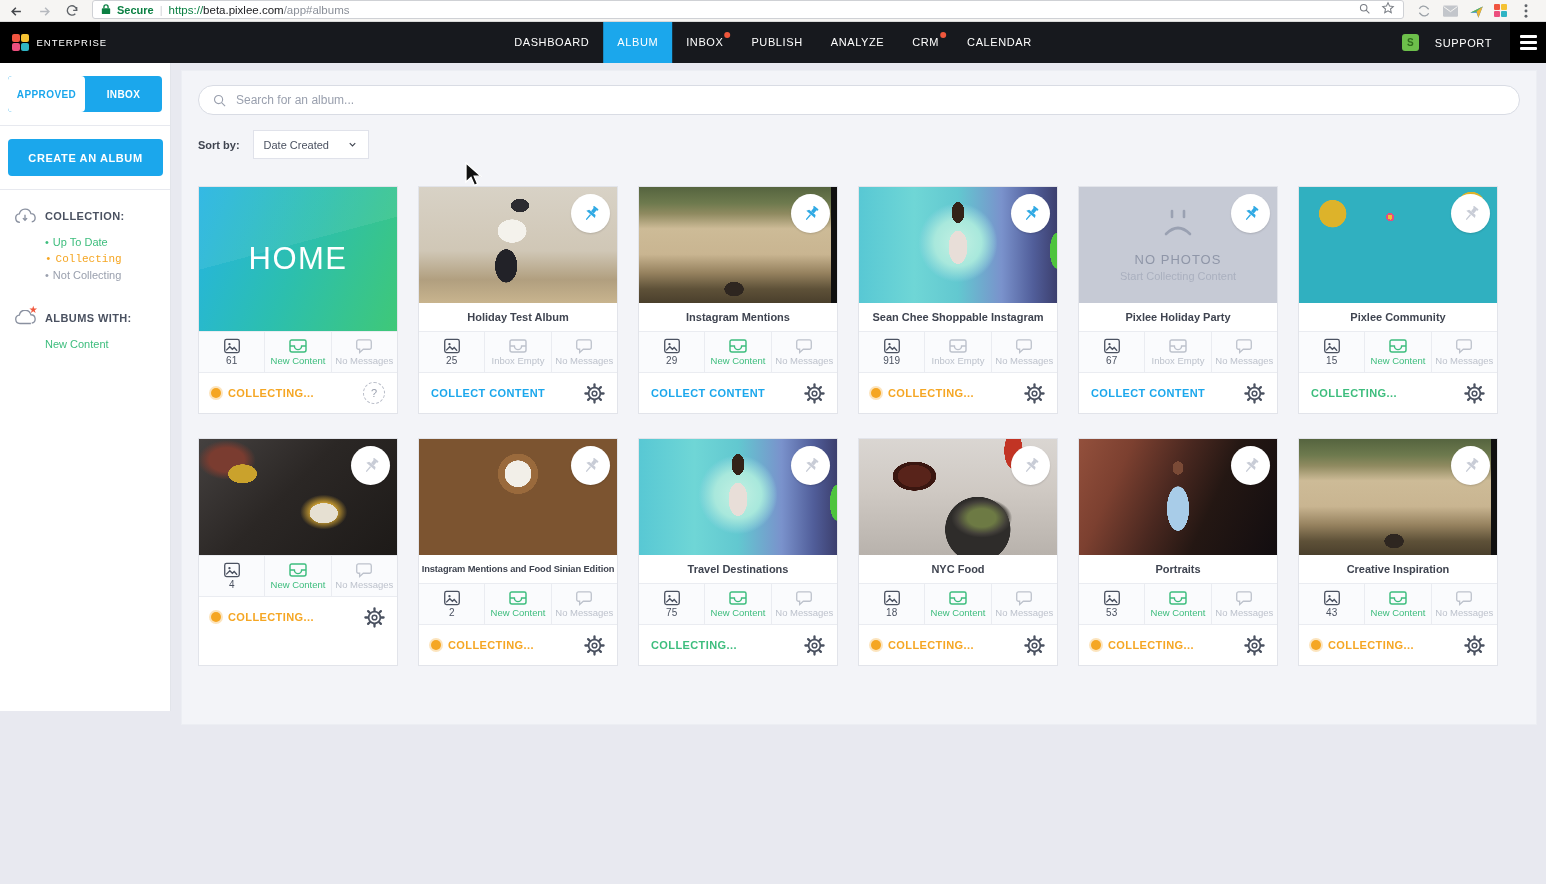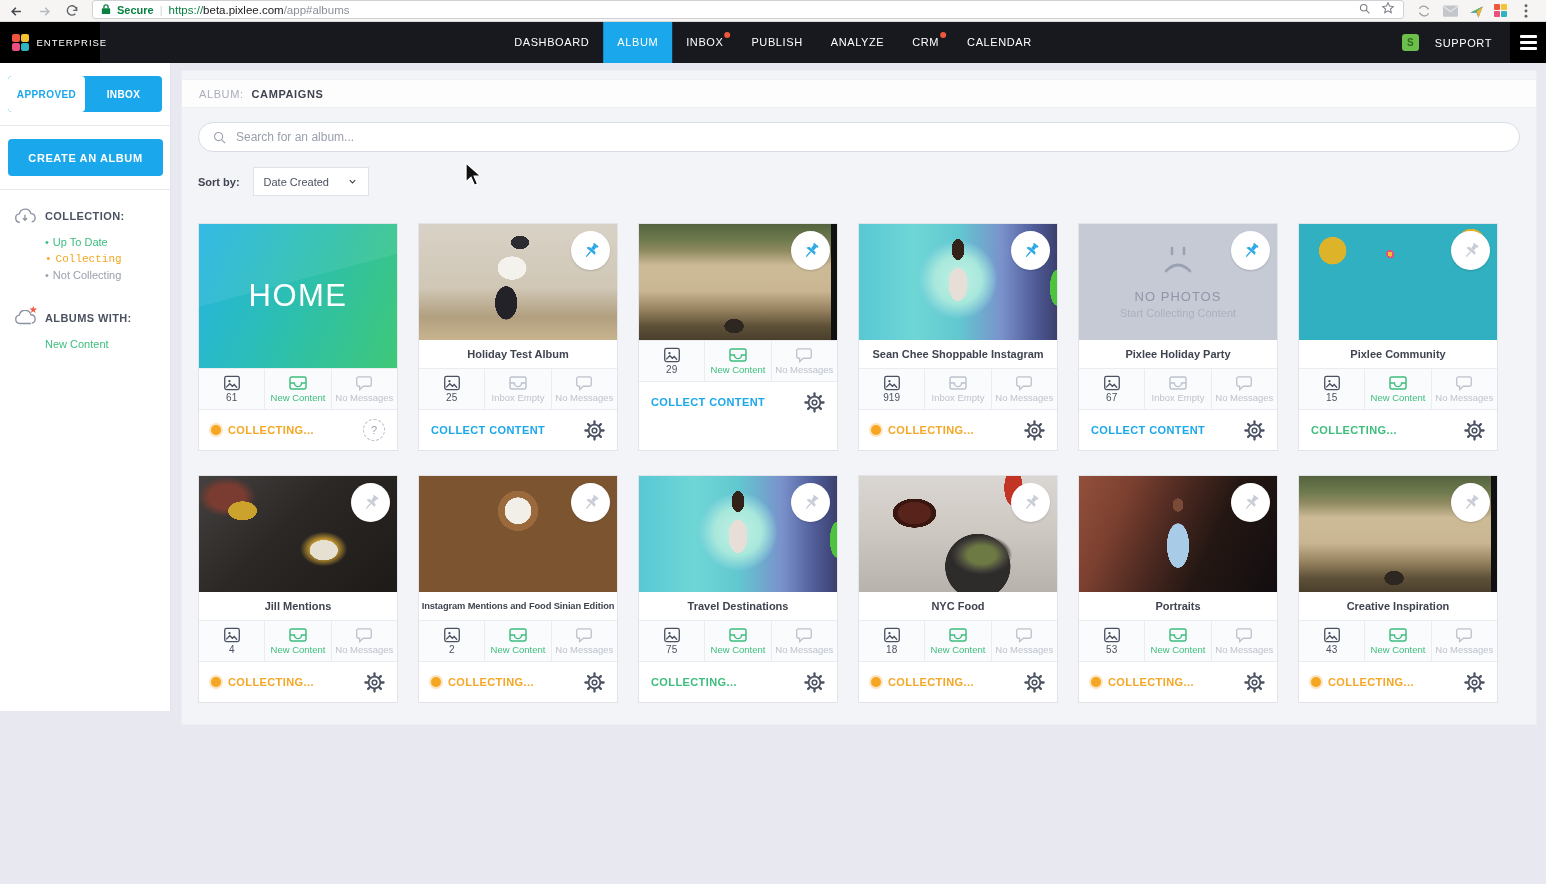--- a/index.html
+++ b/index.html
@@ -286,24 +286,20 @@
               <path d="M7 16a5 5 0 0 1-.7-9.95A7 7 0 0 1 20 5.6a5 5 0 0 1 1 9.9 M7 16h13"></path>
             </svg><span class="star">★</span></span>
         <span>ALBUMS WITH:</span>
       </div>
       <div class="nc-link">New Content</div>
     </div>
   </aside>
 
   <main class="content">
     <div class="panel">
-      <div class="titlebar">
-        <span class="lbl">ALBUM:</span>
-        <span class="val">CAMPAIGNS</span>
-      </div>
       <div class="searchbar">
         <svg width="15" height="15" viewBox="0 0 24 24" fill="none" stroke="currentColor" stroke-width="1.8">
             <circle cx="10.5" cy="10.5" r="6.5"></circle>
             <line x1="15.3" y1="15.3" x2="21" y2="21"></line>
           </svg>
         <input type="text" placeholder="Search for an album..." style="">
       </div>
       <div class="sortrow">
         <span class="sort-label">Sort by:</span>
         <div class="dropdown">
@@ -426,20 +422,21 @@
                 <svg width="20" height="20" viewBox="0 0 24 24">
                   <g transform="rotate(40 12 12)" fill="currentColor">
                     <rect x="8.3" y="2" width="7.4" height="2.2" rx="1"></rect>
                     <rect x="9.8" y="3.8" width="4.4" height="5.6"></rect>
                     <path d="M7 9.4h10l1.7 3.3H5.3z"></path>
                     <rect x="11.2" y="12.7" width="1.6" height="8.2" rx="0.8"></rect>
                   </g>
                 </svg>
               </div>
             </div>
+            <div class="ctitle">Instagram Mentions</div>
             <div class="stats">
     <div class="stat">
                 <span class="sicon">
                   <svg width="18" height="16" viewBox="0 0 24 22" fill="none" stroke="currentColor" stroke-width="1.8">
                     <rect x="2" y="2" width="20" height="18" rx="2.5"></rect>
                     <circle cx="8.5" cy="8.5" r="1.6" fill="currentColor" stroke="none"></circle>
                     <path d="M4 17l5-5 3.5 3.5 2.5-2.5 4 4.5"></path>
                   </svg>
                 </span>
                 <span class="num">29</span>
@@ -695,21 +692,20 @@
                 <svg width="20" height="20" viewBox="0 0 24 24">
                   <g transform="rotate(40 12 12)" fill="currentColor">
                     <rect x="8.3" y="2" width="7.4" height="2.2" rx="1"></rect>
                     <rect x="9.8" y="3.8" width="4.4" height="5.6"></rect>
                     <path d="M7 9.4h10l1.7 3.3H5.3z"></path>
                     <rect x="11.2" y="12.7" width="1.6" height="8.2" rx="0.8"></rect>
                   </g>
                 </svg>
               </div>
             </div>
-            <div class="ctitle">Jill Mentions</div>
             <div class="stats">
     <div class="stat">
                 <span class="sicon">
                   <svg width="18" height="16" viewBox="0 0 24 22" fill="none" stroke="currentColor" stroke-width="1.8">
                     <rect x="2" y="2" width="20" height="18" rx="2.5"></rect>
                     <circle cx="8.5" cy="8.5" r="1.6" fill="currentColor" stroke="none"></circle>
                     <path d="M4 17l5-5 3.5 3.5 2.5-2.5 4 4.5"></path>
                   </svg>
                 </span>
                 <span class="num">4</span>

